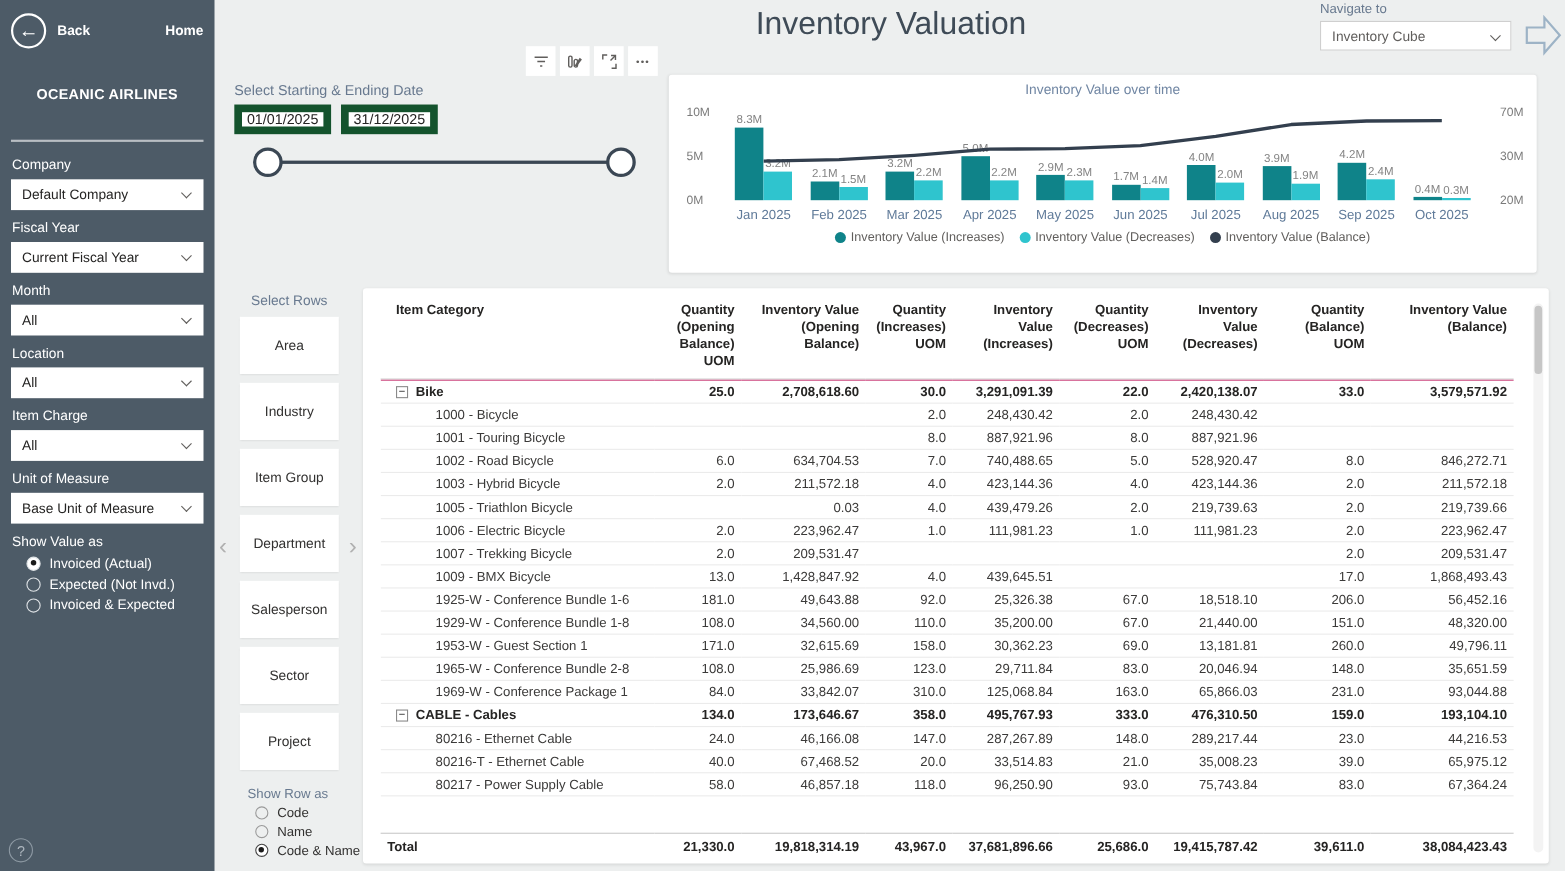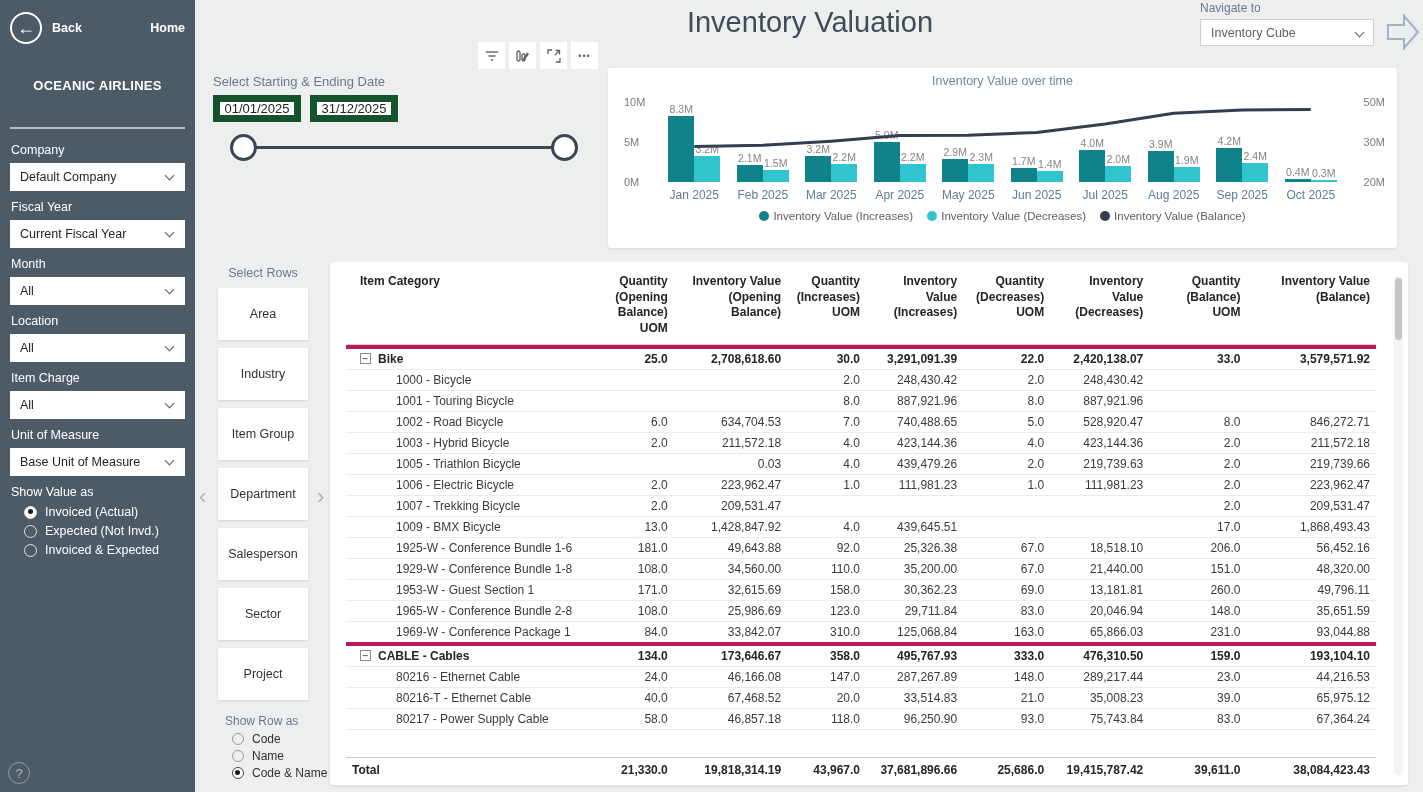--- a/index.html
+++ b/index.html
@@ -85,21 +85,21 @@
   .table-panel { position:absolute; left:330px; top:262px; width:1078px; height:523px; background:#fff; border-radius:3px; box-shadow:0 1px 3px rgba(0,0,0,.10); padding:10px 22px 0 16px; }
   table { border-collapse:collapse; table-layout:fixed; width:1030px; }
   col.c1{width:246px;} col.c2{width:78px;} col.c3{width:112px;} col.c4{width:78px;} col.c5{width:96px;}
   col.c6{width:86px;} col.c7{width:98px;} col.c8{width:96px;} col.c9{width:128px;}
   th { font-size:12px; font-weight:bold; color:#252423; text-align:right; vertical-align:top; padding:2px 6px 8px 6px; line-height:1.3; }
   th:first-child { text-align:left; padding-left:14px; }
   .thead-table { border-bottom:1px solid #d6d6d6; }
   .body-clip { height:412px; overflow:hidden; }
   td { font-size:12px; color:#3b3a39; text-align:right; padding:3px 6px; height:16px; border-bottom:1px solid #ebebeb; white-space:nowrap; overflow:hidden; }
   td.label-cell { text-align:left; padding-left:14px; }
-  tr.group-row td { font-weight:bold; color:#252423; border-top:4px solid #be185d; }
+  tr.group-row td { font-weight:bold; color:#252423; border-top:1px solid #be185d; }
   td.label-cell.child { padding-left:50px; }
   .collapse-icon { display:inline-block; width:11px; height:11px; border:1px solid #8a8a8a; color:#6a6a6a; font-size:10px; line-height:9px; text-align:center; margin-right:7px; vertical-align:1px; }
   .total-table td { font-weight:bold; color:#252423; border-top:1px solid #c9c9c9; border-bottom:none; padding:5px 6px; }
   .vscroll { position:absolute; right:5px; top:14px; bottom:10px; width:9px; background:#f3f3f3; border-radius:5px; }
   .vscroll-thumb { position:absolute; top:2px; left:1px; width:7px; height:62px; background:#c6c6c6; border-radius:4px; cursor:grab; }
 </style>
 </head>
 <body>
 
 <div class="sidebar">
@@ -345,21 +345,21 @@
           <div>Apr 2025</div>
           <div>May 2025</div>
           <div>Jun 2025</div>
           <div>Jul 2025</div>
           <div>Aug 2025</div>
           <div>Sep 2025</div>
           <div>Oct 2025</div>
         </div>
     </div>
     <div class="axis-col axis-right" id="axis-right">
-        <div style="top: 6px;">50M</div>
+        <div style="top: 6px;">70M</div>
         <div style="top: 46px;">30M</div>
         <div style="top: 86px;">20M</div>
       </div>
   </div>
   <div class="legend" id="legend">
       <div class="legend-item">
         <span class="legend-dot" style="background: rgb(15, 131, 137);"></span>
         <span>Inventory Value (Increases)</span>
       </div>
       <div class="legend-item">

